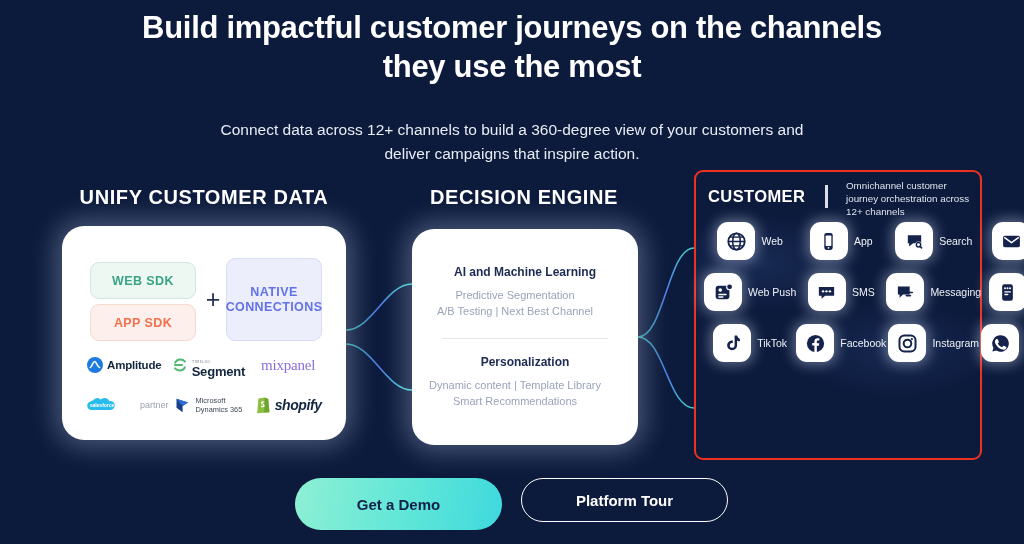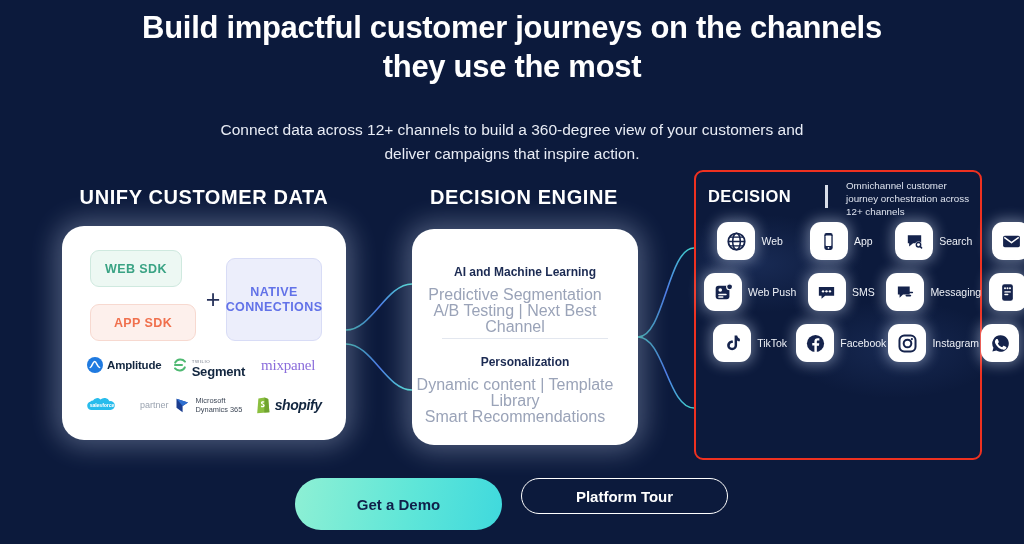--- a/index.html
+++ b/index.html
@@ -83,21 +83,21 @@
     position: absolute;
     border-radius: 9px;
     display: flex;
     align-items: center;
     justify-content: center;
     font-size: 12.5px;
     font-weight: bold;
     letter-spacing: 0.4px;
   }
   #chip-web {
-    left: 28px; top: 24px; width: 92px; height: 37px;
+    left: 28px; top: 36px; width: 106px; height: 37px;
     background: #edf8f3; border: 1px solid #cfe9df; color: #3aa384;
   }
   #chip-app {
     left: 28px; top: 78px; width: 106px; height: 37px;
     background: #fdf0ec; border: 1px solid #f7d9d0; color: #f0704d;
   }
   #plus-sign {
     position: absolute;
     left: 138px; top: 58px; width: 26px; height: 30px;
     display: flex; align-items: center; justify-content: center;
@@ -132,21 +132,21 @@
 
   
   .de-title {
     position: absolute;
     left: 0; width: 226px; text-align: center;
     font-size: 12px; font-weight: bold; color: #1b2a52;
   }
   .de-sub {
     position: absolute;
     left: 0; width: 206px; text-align: center;
-    font-size: 16px; line-height: 16px; color: #9aa3b8;
+    font-size: 11px; line-height: 16px; color: #9aa3b8;
   }
   #de-title-1 { top: 36px; }
   #de-sub-1 { top: 58px; }
   #de-divider {
     position: absolute;
     left: 30px; top: 109px; width: 166px; height: 1px;
     background: #e3e7ef;
   }
   #de-title-2 { top: 126px; }
   #de-sub-2 { top: 148px; }
@@ -214,21 +214,21 @@
     width: 207px; height: 52px;
     border-radius: 26px;
     border: none;
     background: linear-gradient(100deg, #8ef0d4 0%, #5fe6d8 55%, #3fd9dd 100%);
     color: #10204a;
     font-family: "Liberation Sans", sans-serif;
     font-size: 15px; font-weight: bold;
     cursor: pointer;
   }
   #btn-tour {
-    width: 207px; height: 36px;
+    width: 207px; height: 44px;
     border-radius: 26px;
     border: 1.6px solid #ffffff;
     background: transparent;
     color: #ffffff;
     font-family: "Liberation Sans", sans-serif;
     font-size: 15px; font-weight: bold;
     cursor: pointer;
   }
 </style>
 </head>
@@ -345,21 +345,21 @@
     </div>
     <div id="de-divider"></div>
     <div class="de-title" id="de-title-2">Personalization</div>
     <div class="de-sub" id="de-sub-2">
       <div>Dynamic content | Template Library</div>
       <div>Smart Recommendations</div>
     </div>
   </div>
 
   <div id="architect-panel">
-    <div id="architect-title">DECISION</div>
+    <div id="architect-title">CUSTOMER</div>
     <div id="architect-pipe"></div>
     <div id="architect-desc">Omnichannel customer journey orchestration across 12+ channels</div>
 
     <div class="chan-grid">
 
       <div class="chan">
         <div class="chan-tile">
           <svg width="21" height="21" viewBox="0 0 22 22">
             <circle cx="11" cy="11" r="8.6" fill="none" stroke="#15234c" stroke-width="1.9"></circle>
             <ellipse cx="11" cy="11" rx="4" ry="8.6" fill="none" stroke="#15234c" stroke-width="1.6"></ellipse>

